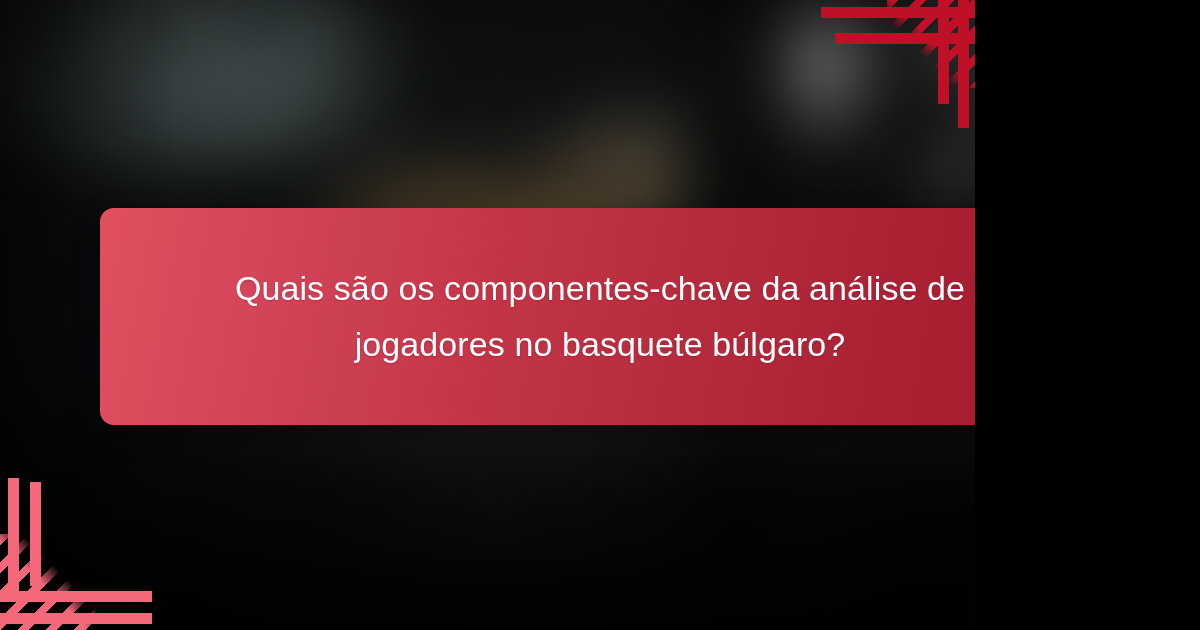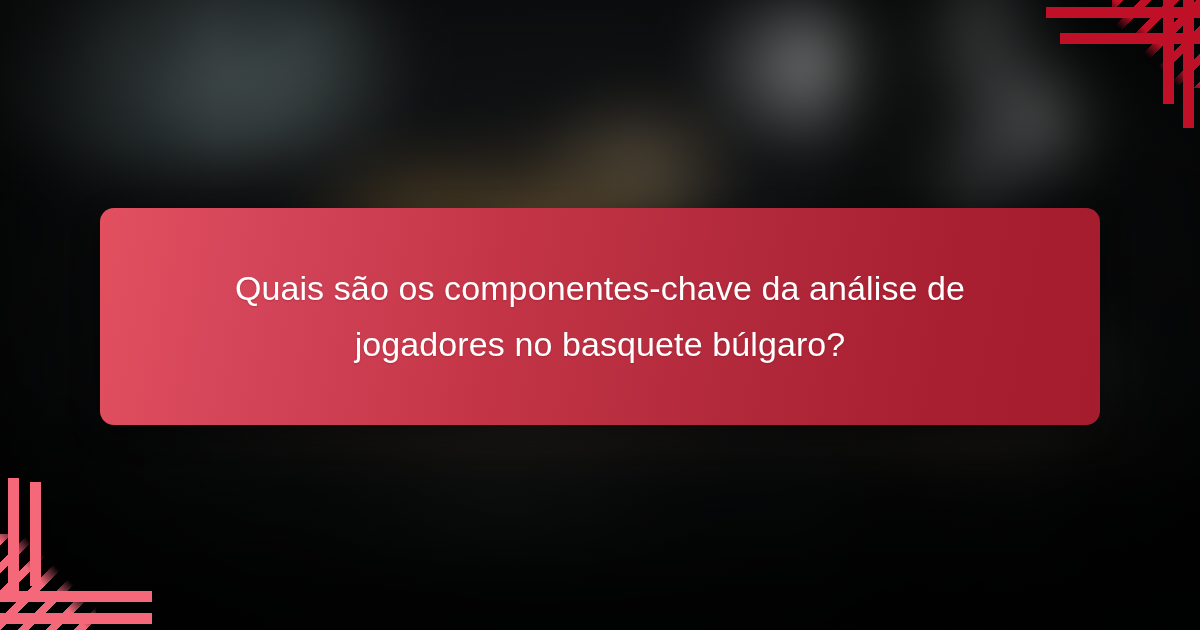--- a/index.html
+++ b/index.html
@@ -3,21 +3,21 @@
 <meta charset="utf-8">
 <title>Quote Card</title>
 <style>
   html, body {
     margin: 0;
     padding: 0;
     background: #000;
   }
   #stage {
     position: relative;
-    width: 1200px;
+    width: 975px;
     height: 630px;
     overflow: hidden;
     background: #3b82f6;
     font-family: "Liberation Sans", "DejaVu Sans", sans-serif;
   }
 
   
   .bg-photo {
     position: absolute;
     inset: -60px;

